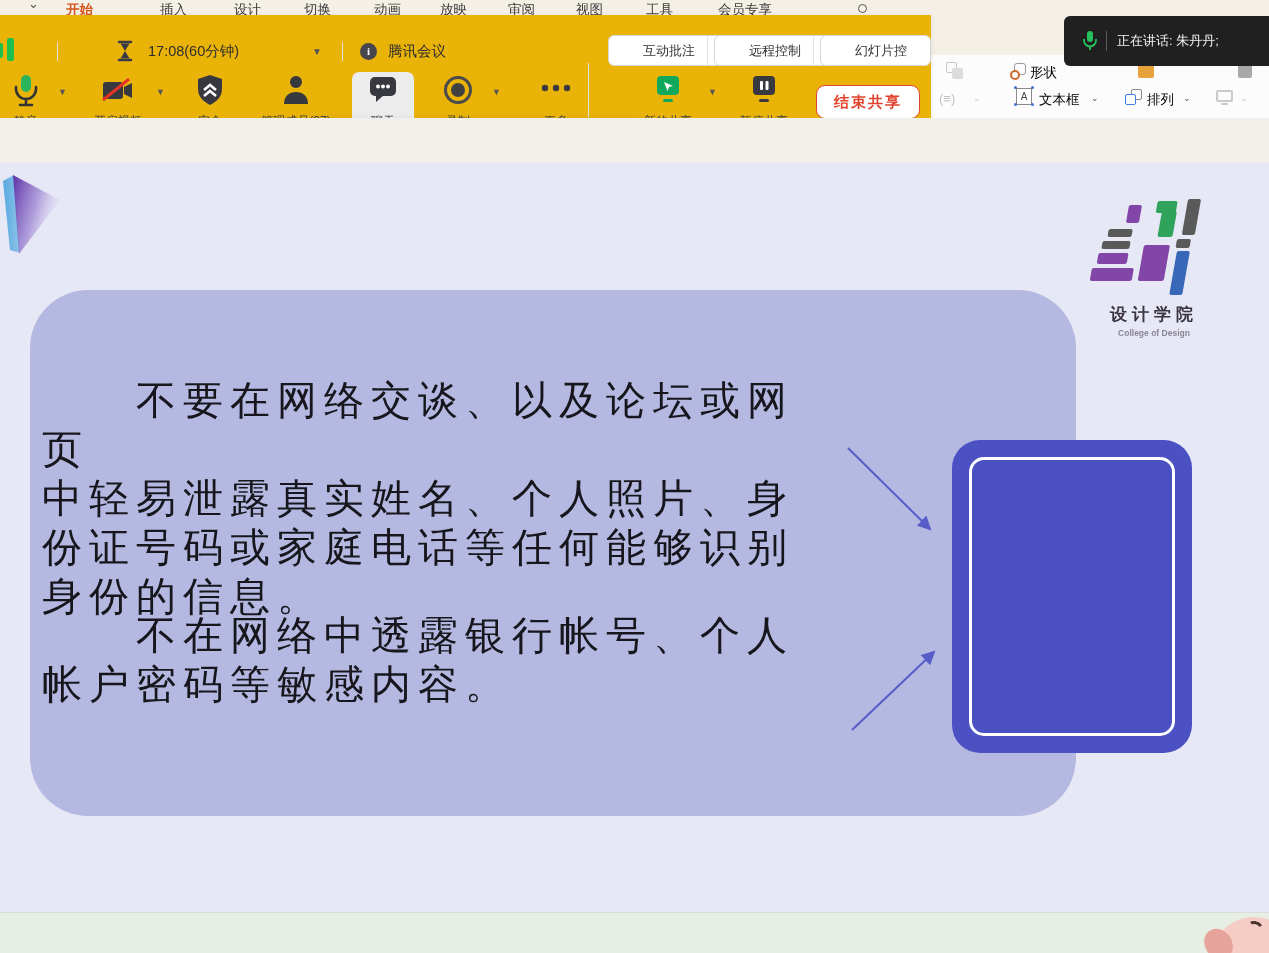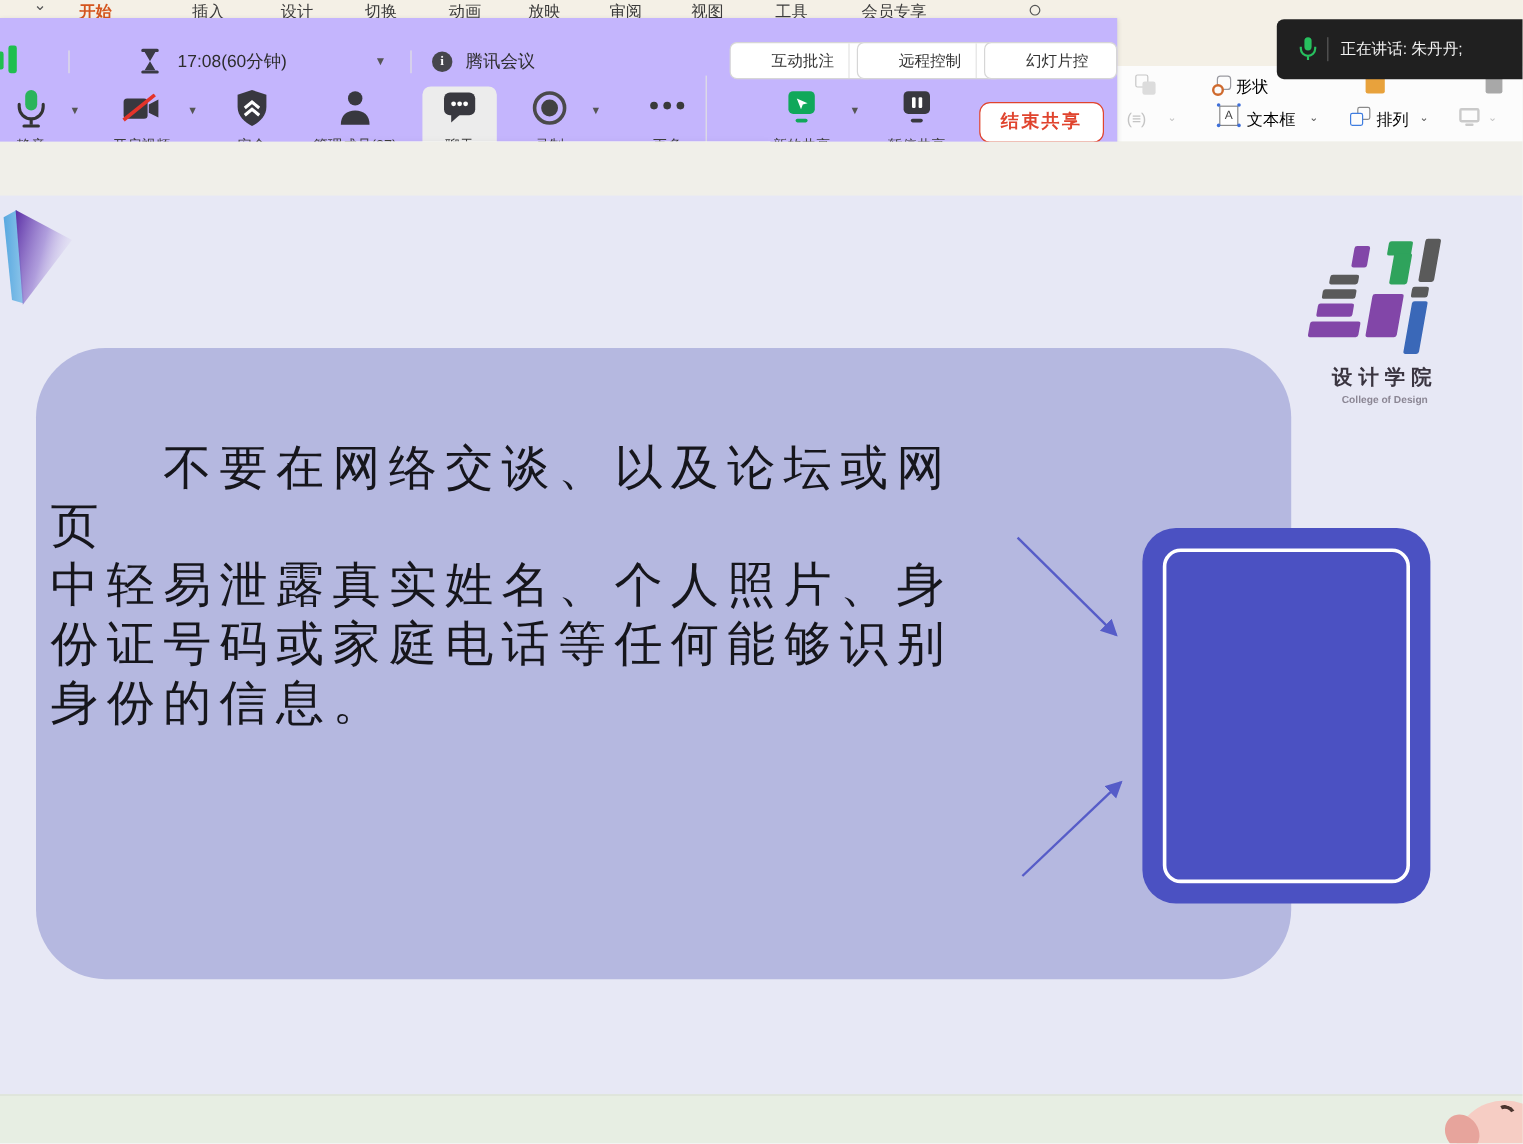--- a/index.html
+++ b/index.html
@@ -9,21 +9,21 @@
   .abs { position:absolute; }
 
   
   #ribbon-strip { left:0; top:0; width:1269px; height:15px; background:#f4f0e6; overflow:hidden; }
   .ribbon-tab { position:absolute; top:1px; font-size:13.5px; color:#3b3b3b; white-space:nowrap; }
   .ribbon-tab.active { color:#d4551e; font-weight:bold; }
   #ribbon-collapse { position:absolute; left:28px; top:-4px; color:#555; font-size:13px; }
   #ribbon-search { position:absolute; left:858px; top:4px; width:9px; height:9px; border:1.6px solid #555; border-radius:50%; }
 
   
-  #meet-panel { left:0; top:15px; width:931px; height:115px; background:#c4b5fd; border-radius:0 0 10px 0; box-shadow:0 1px 4px rgba(0,0,0,.10); }
+  #meet-panel { left:0; top:15px; width:931px; height:115px; background:#eab308; border-radius:0 0 10px 0; box-shadow:0 1px 4px rgba(0,0,0,.10); }
   .vdiv { position:absolute; width:1px; background:#e1e1e1; }
   #sig-bar1 { left:0; top:28px; width:3px; height:15px; background:#1fbf4e; border-radius:0 2px 2px 0; }
   #sig-bar2 { left:7px; top:23px; width:7px; height:23px; background:#1fbf4e; border-radius:2px; }
   #timer-text { left:148px; top:27px; font-size:14.5px; color:#2d2d2d; }
   .chev { color:#555; font-size:10px; }
   #info-circle { left:360px; top:28px; width:17px; height:17px; border-radius:50%; background:#46464c; color:#fff; font-size:11px; font-weight:bold; text-align:center; line-height:17px; font-family:"Liberation Serif",serif; }
   #app-name { left:388px; top:27px; font-size:14.5px; color:#2d2d2d;text-align:center; }
 
   .pillgroup { position:absolute; top:20px; height:31px; display:flex; border:1px solid #d6d6d6; border-radius:6px; background:#fff; overflow:hidden;padding-left:22px; }
   .pillgroup .txt { font-size:13px; color:#333; padding:0 12px; line-height:29px; }
@@ -54,21 +54,21 @@
   #speak-bar { left:1064px; top:16px; width:205px; height:50px; background:#202020; border-radius:6px 0 0 6px; display:flex; align-items:center;text-align:center; }
   #speak-div { width:1px; height:20px; background:#5a5a5a; margin:0 10px 0 8px; }
   #speak-text { color:#f2f2f2; font-size:13px; white-space:nowrap; }
 
   
   #band { left:0; top:118px; width:1269px; height:47px; background:#f0efe9; }
   #slide { left:0; top:163px; width:1269px; height:749px; background:#e7e8f5; }
   #slide-title { position:absolute; left:0; top:26px; width:1010px; text-align:center; font-size:62px; font-weight:900; color:#0e0e14; letter-spacing:14px; -webkit-text-stroke:2.2px #0e0e14; text-shadow:2px 3px 0 rgba(110,110,160,.18); white-space:nowrap; }
   #content-box { position:absolute; left:30px; top:127px; width:1046px; height:526px; background:#b5b8e0; border-radius:58px; }
   .para { position:absolute; left:42px; width:790px; font-size:40px; line-height:49px; letter-spacing:7px; color:#16161c; font-weight:500; white-space:pre-line; }
-  #para1 { top:203px; }
+  #para1 { top:213px; }
   #para2 { top:448px; }
   #photo-frame { position:absolute; left:952px; top:277px; width:240px; height:313px; background:#4b51c2; border-radius:28px; }
   #photo-frame-inner { position:absolute; left:17px; top:17px; right:17px; bottom:17px; border:3.5px solid #fff; border-radius:15px; }
 
   
   #logo { position:absolute; left:1094px; top:28px; width:120px; height:150px; }
   #logo-mark { position:absolute; left:0; top:0; width:120px; height:108px; transform:skewX(-10deg); }
   .lb { position:absolute; border-radius:2px; }
   #logo-cn { position:absolute; left:0; top:112px; width:120px; text-align:center; font-size:17px; font-weight:bold; color:#3a3540; letter-spacing:5px; }
   #logo-en { position:absolute; left:0; top:137px; width:120px; text-align:center; font-size:8.5px; font-weight:bold; color:#8b8694; }
@@ -308,20 +308,22 @@
       </div>
       <div id="logo-cn">设计学院</div>
       <div id="logo-en">College of Design</div>
     </div>
 
     <div id="content-box"></div>
     <div class="para" id="para1">　　不要在网络交谈、以及论坛或网页
 中轻易泄露真实姓名、个人照片、身
 份证号码或家庭电话等任何能够识别
 身份的信息。</div>
+    <div class="para" id="para2">　　不在网络中透露银行帐号、个人
+帐户密码等敏感内容。</div>
 
     <svg class="abs" style="left:0;top:0;pointer-events:none" width="1269" height="749" viewBox="0 0 1269 749">
       <defs>
         <marker id="ah" markerWidth="9" markerHeight="9" refX="6" refY="3.5" orient="auto">
           <path d="M0 0L7 3.5L0 7z" fill="#565cc8"></path>
         </marker>
       </defs>
       <line x1="848" y1="285" x2="930" y2="366" stroke="#565cc8" stroke-width="2" marker-end="url(#ah)"></line>
       <line x1="852" y1="567" x2="934" y2="489" stroke="#565cc8" stroke-width="2" marker-end="url(#ah)"></line>
     </svg>

